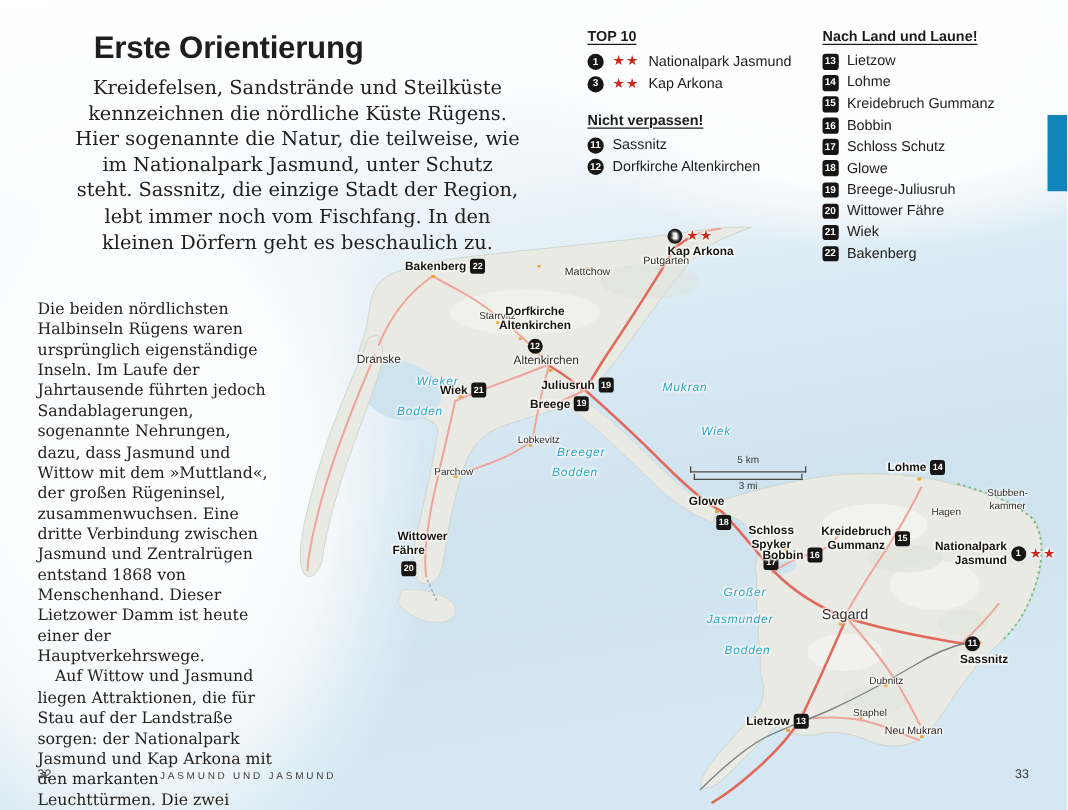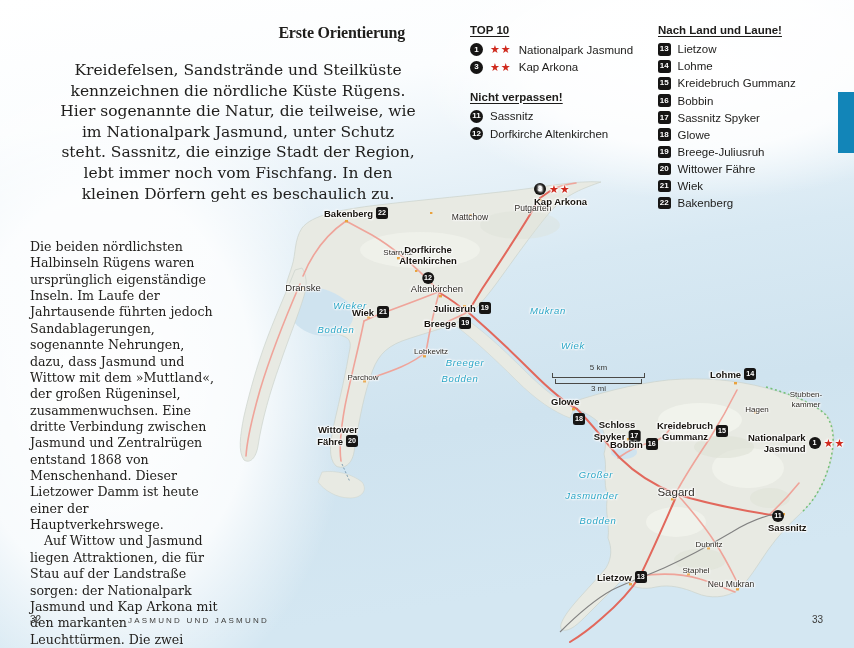--- a/index.html
+++ b/index.html
@@ -2,21 +2,21 @@
 <html><head>
 <meta charset="utf-8">
 <style>
   html,body{margin:0;padding:0;background:#ffffff;}
   #page{position:relative;width:854px;height:648px;overflow:hidden;
         font-family:"Liberation Sans",sans-serif;background:#ffffff;}
   .abs{position:absolute;}
   svg{display:block;}
 
   
-  .title{font-size:16px;font-weight:700;color:#1f1e1c;text-align:right;letter-spacing:-0.2px;font-family:Liberation Serif, serif;}
+  .title{font-size:25px;font-weight:700;color:#1f1e1c;text-align:left;letter-spacing:-0.2px;}
   .intro{font-family:"DejaVu Serif",serif;font-size:15.5px;line-height:1.33;color:#21201e;text-align:center;}
 
   
   .lhead{font-size:11.5px;font-weight:700;color:#1d1c1a;text-decoration:underline;
          text-underline-offset:2px;margin-bottom:7px;}
   .lrow{display:flex;align-items:center;gap:7px;margin-bottom:4.6px;font-size:11.5px;color:#1d1c1a;white-space:nowrap;}
   .stars{color:#cf2a1e;font-size:11px;letter-spacing:1px;line-height:1;}
 
   
   .b{display:inline-flex;align-items:center;justify-content:center;flex:none;
@@ -219,21 +219,21 @@
     <div class="lrow">
         <span class="b s">15</span>
         <span>Kreidebruch Gummanz</span>
       </div>
     <div class="lrow">
         <span class="b s">16</span>
         <span>Bobbin</span>
       </div>
     <div class="lrow">
         <span class="b s">17</span>
-        <span>Sassnitz Spyker</span>
+        <span>Schloss Schutz</span>
       </div>
     <div class="lrow">
         <span class="b s">18</span>
         <span>Glowe</span>
       </div>
     <div class="lrow">
         <span class="b s">19</span>
         <span>Breege-Juliusruh</span>
       </div>
     <div class="lrow">
@@ -315,34 +315,34 @@
     <span class="b s m">19</span>
   </div>
 
   <div class="abs poirow" style="left:424px;top:317px;">
     <span class="poi halo">Breege</span>
     <span class="b s m">19</span>
   </div>
 
   <div class="abs tright" style="left:296px;top:424px;width:62px;">
     <div class="poi halo">Wittower</div>
-    <div class="poirow" style="justify-content:flex-end;">
+    <div class="poirow" style="justify-content:flex-end;flex-direction:column;">
       <span class="poi halo">Fähre</span>
       <span class="b s m">20</span>
     </div>
   </div>
 
   <div class="abs" style="left:551px;top:396px;">
     <div class="poi halo">Glowe</div>
     <span class="b s m" style="margin-left:22px;margin-top:0px;">18</span>
   </div>
 
   <div class="abs tcenter" style="left:617px;top:419px;">
     <div class="poi halo">Schloss</div>
-    <div class="poirow" style="justify-content:flex-start;">
+    <div class="poirow" style="justify-content:flex-start;flex-direction:column;">
       <span class="poi halo">Spyker</span>
       <span class="b s m">17</span>
     </div>
   </div>
 
   <div class="abs poirow" style="left:610px;top:438px;">
     <span class="poi halo">Bobbin</span>
     <span class="b s m">16</span>
   </div>
 

